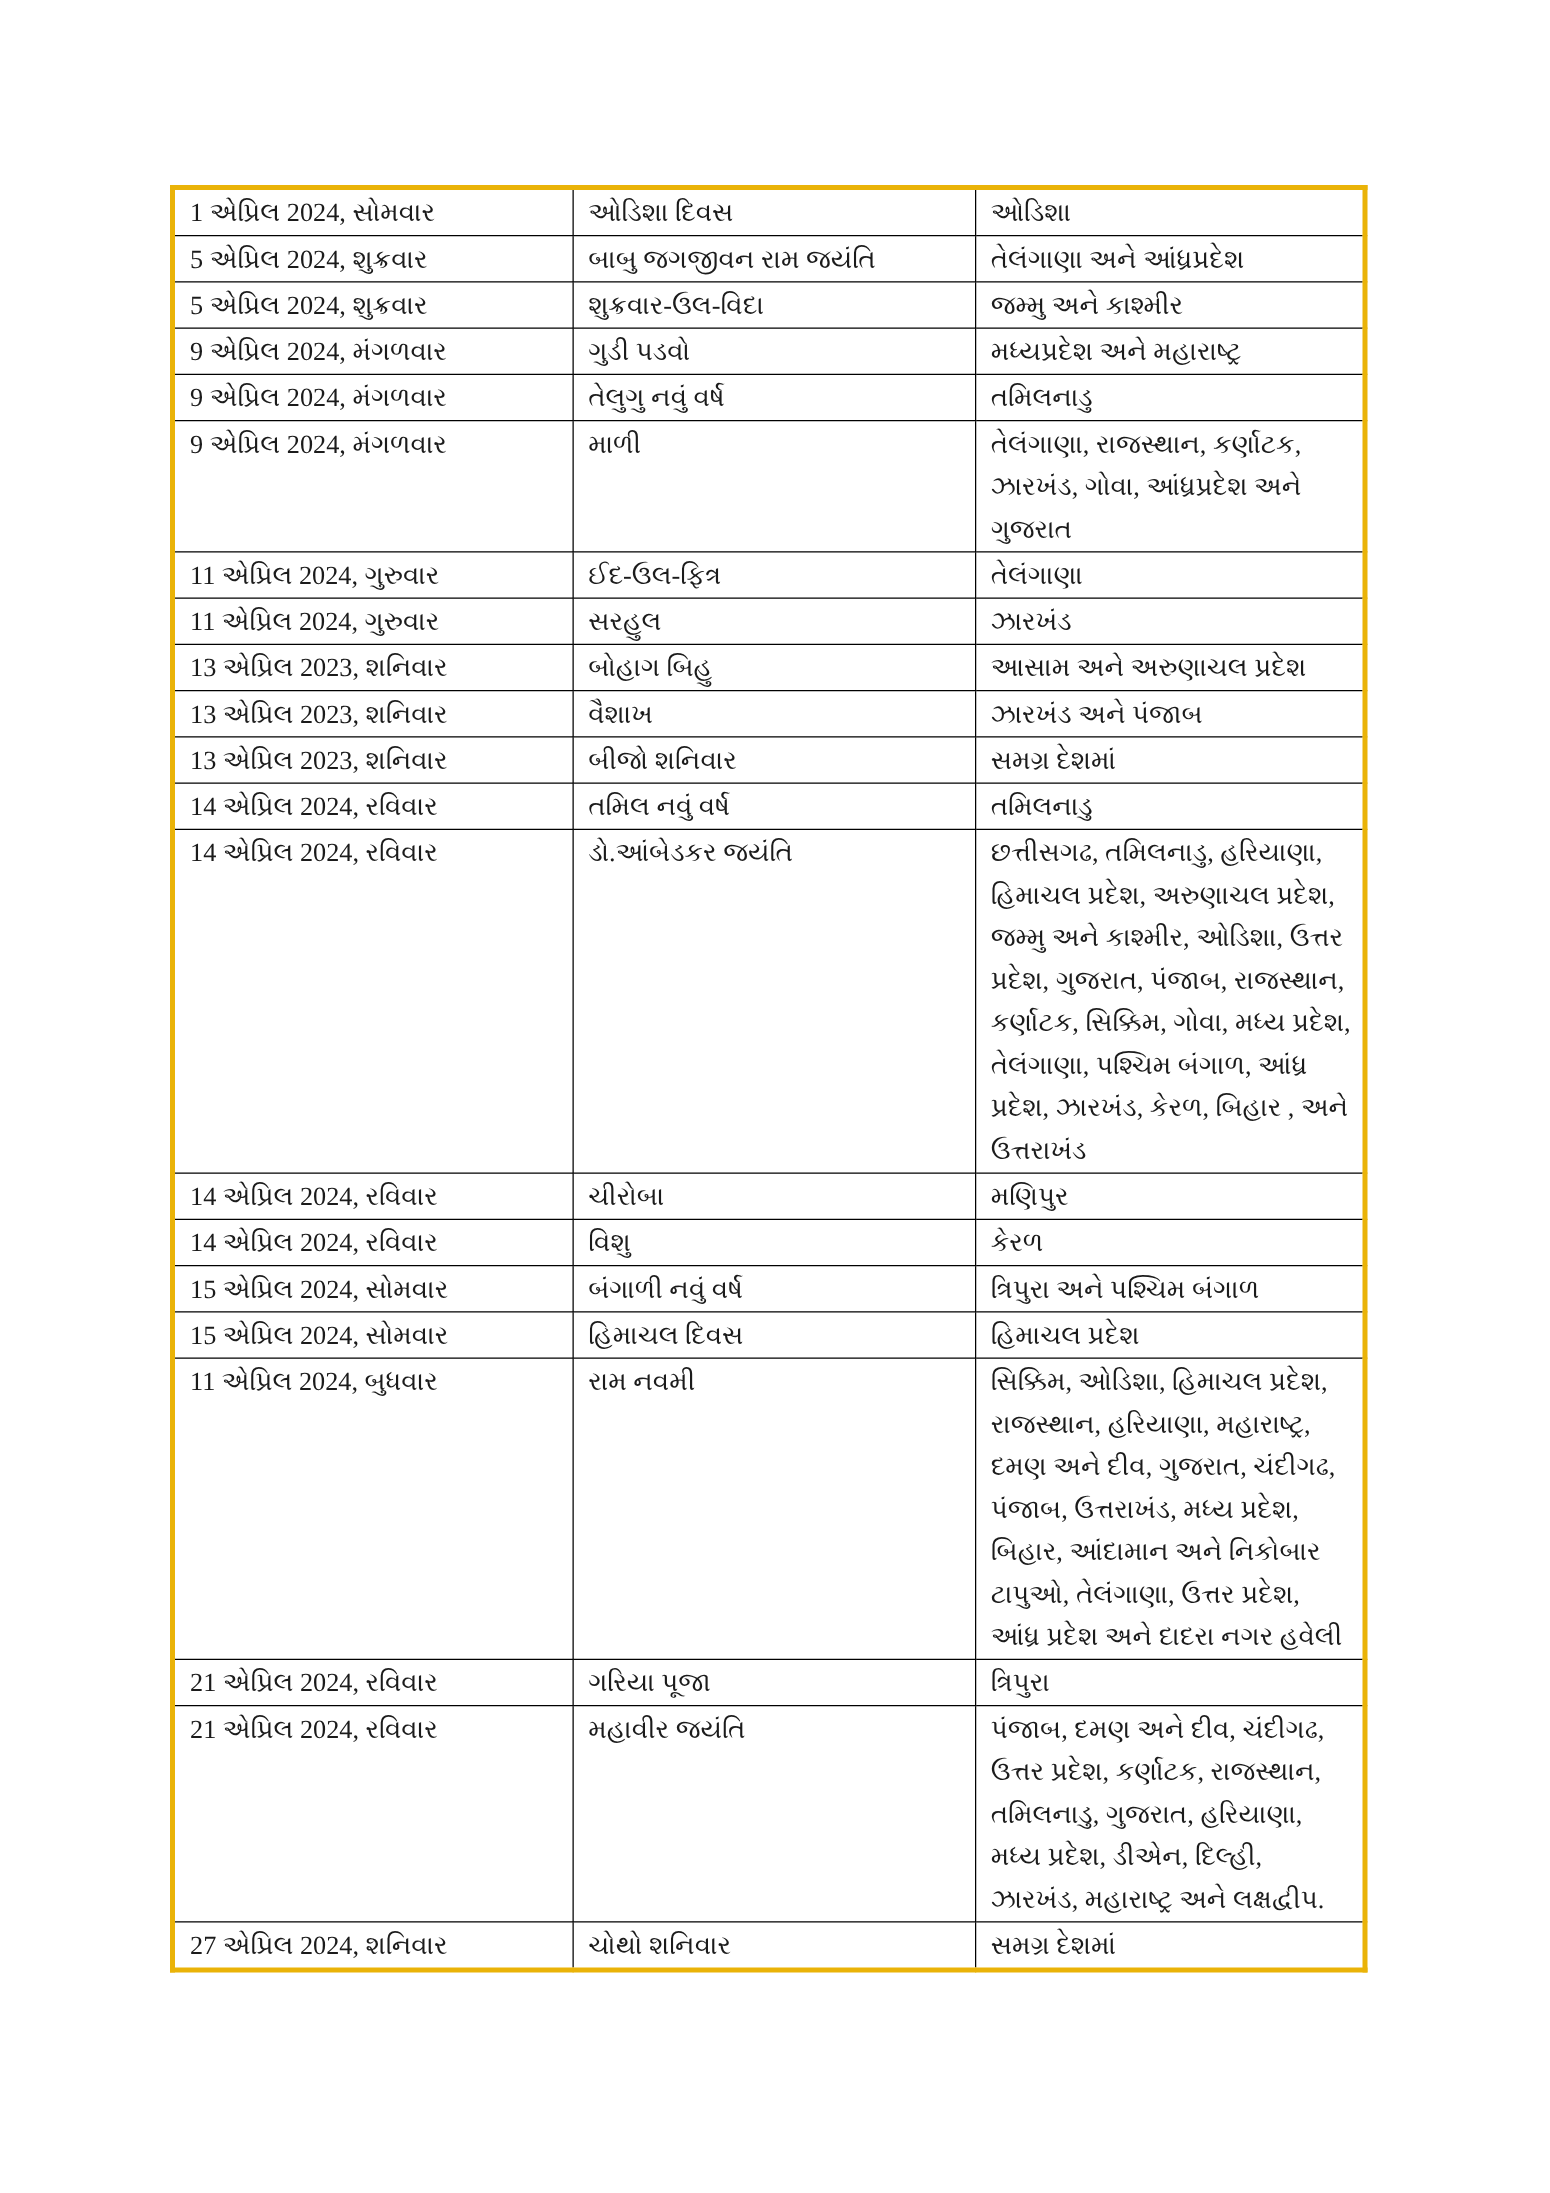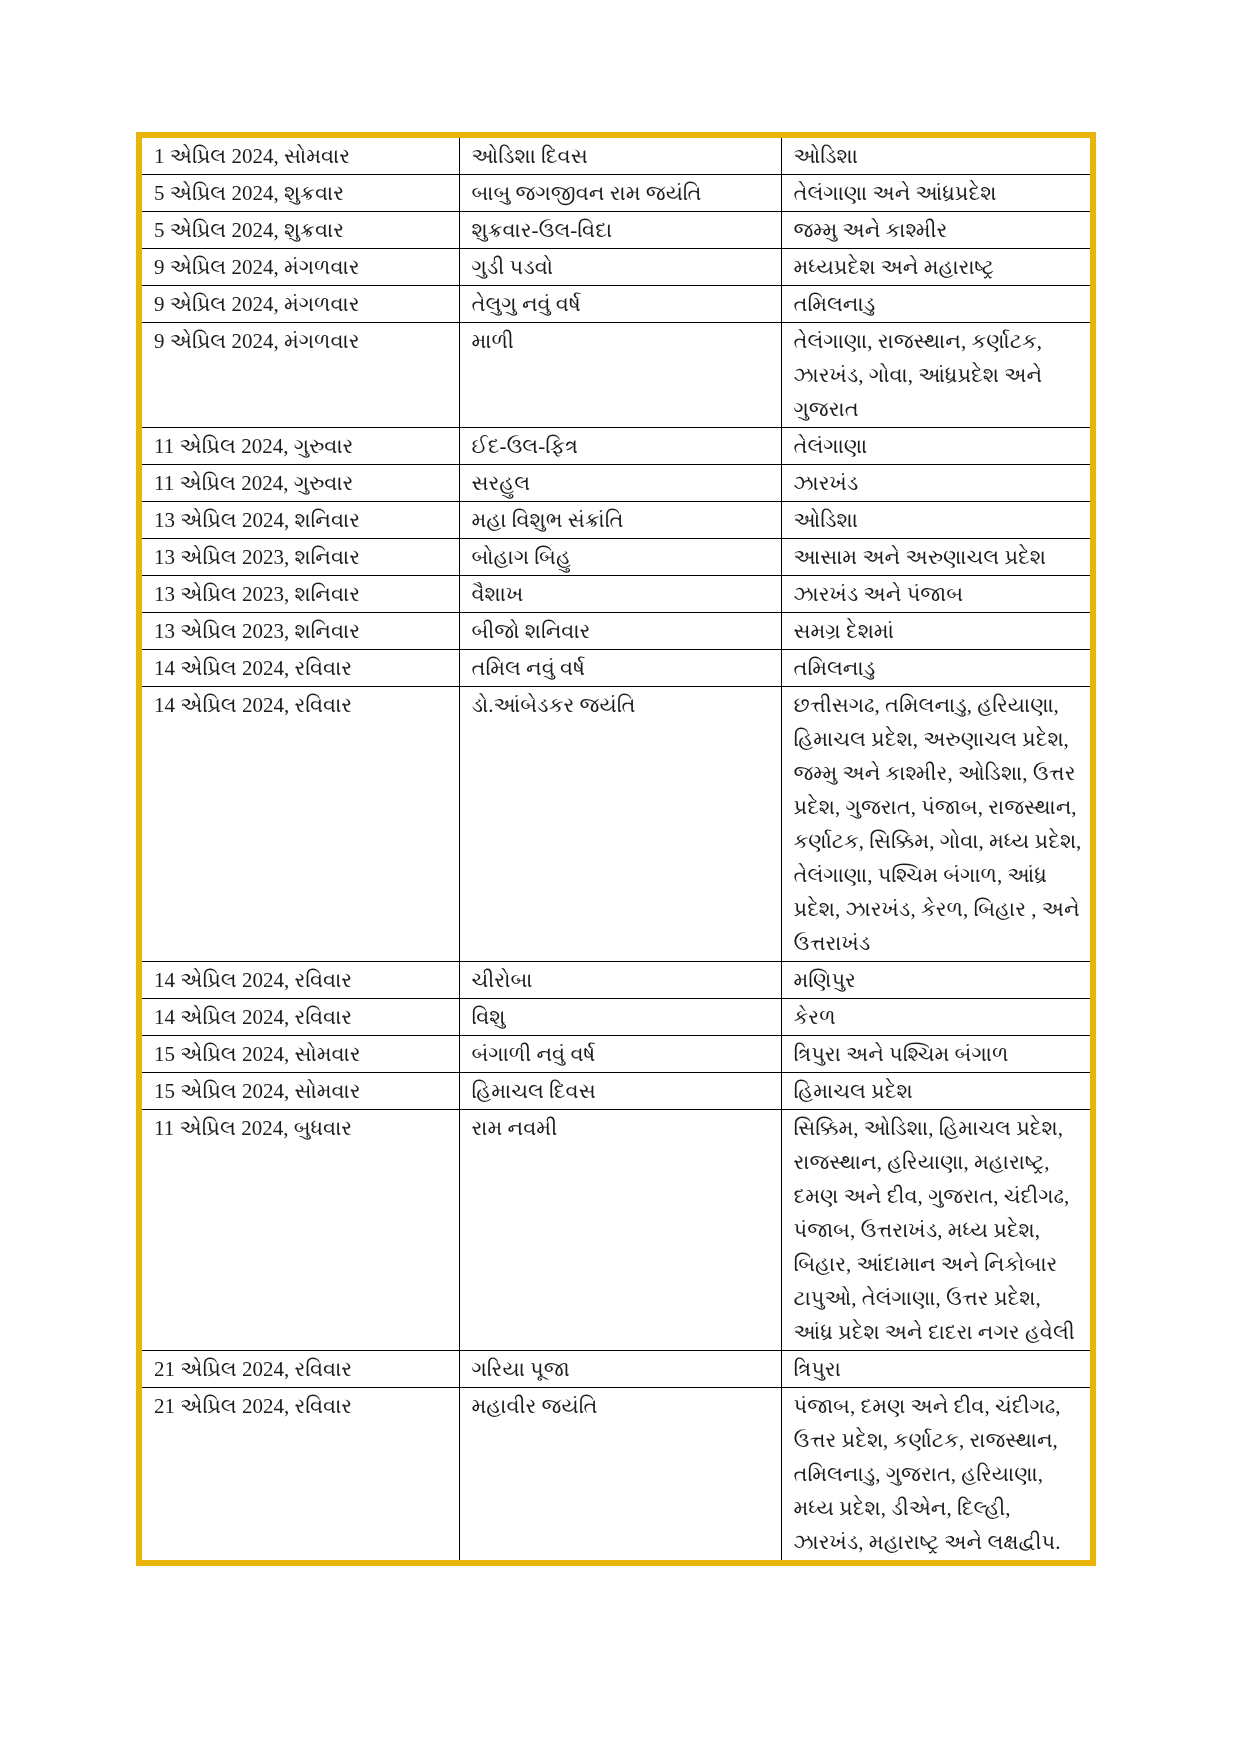--- a/index.html
+++ b/index.html
@@ -12,25 +12,25 @@
     width: 1240px;
     height: 1754px;
     background: #ffffff;
     font-family: "Liberation Serif", "DejaVu Sans", serif;
     color: #1b1b1b;
     overflow: hidden;
   }
   table.holiday-table {
     position: absolute;
     left: 136px;
-    top: 132px;
+    top: 148px;
     width: 954px;
     border-collapse: collapse;
     table-layout: fixed;
-    border: 6px solid #eab308;
+    border: 4px solid #eab308;
   }
   table.holiday-table td {
     border: 1px solid #000000;
     vertical-align: top;
     font-size: 21px;
     line-height: 34px;
     height: 34px;
     padding: 1px 8px 1px 12px;
     word-wrap: break-word;
     overflow-wrap: break-word;
@@ -84,25 +84,20 @@
           <td>11 એપ્રિલ 2024, ગુરુવાર</td>
           <td>ઈદ-ઉલ-ફિત્ર</td>
           <td>તેલંગાણા</td>
         </tr>
         <tr>
           <td>11 એપ્રિલ 2024, ગુરુવાર</td>
           <td>સરહુલ</td>
           <td>ઝારખંડ</td>
         </tr>
         <tr>
-          <td>13 એપ્રિલ 2024, શનિવાર</td>
-          <td>મહા વિશુભ સંક્રાંતિ</td>
-          <td>ઓડિશા</td>
-        </tr>
-        <tr>
           <td>13 એપ્રિલ 2023, શનિવાર</td>
           <td>બોહાગ બિહુ</td>
           <td>આસામ અને અરુણાચલ પ્રદેશ</td>
         </tr>
         <tr>
           <td>13 એપ્રિલ 2023, શનિવાર</td>
           <td>વૈશાખ</td>
           <td>ઝારખંડ અને પંજાબ</td>
         </tr>
         <tr>
@@ -148,15 +143,20 @@
         <tr>
           <td>21 એપ્રિલ 2024, રવિવાર</td>
           <td>ગરિયા પૂજા</td>
           <td>ત્રિપુરા</td>
         </tr>
         <tr>
           <td>21 એપ્રિલ 2024, રવિવાર</td>
           <td>મહાવીર જયંતિ</td>
           <td>પંજાબ, દમણ અને દીવ, ચંદીગઢ, ઉત્તર પ્રદેશ, કર્ણાટક, રાજસ્થાન, તમિલનાડુ, ગુજરાત, હરિયાણા, મધ્ય પ્રદેશ, ડીએન, દિલ્હી, ઝારખંડ, મહારાષ્ટ્ર અને લક્ષદ્વીપ.</td>
         </tr>
+        <tr>
+          <td>27 એપ્રિલ 2024, શનિવાર</td>
+          <td>ચોથો શનિવાર</td>
+          <td>સમગ્ર દેશમાં</td>
+        </tr>
       </tbody>
   </table>
 </div>
 
 </body></html>

